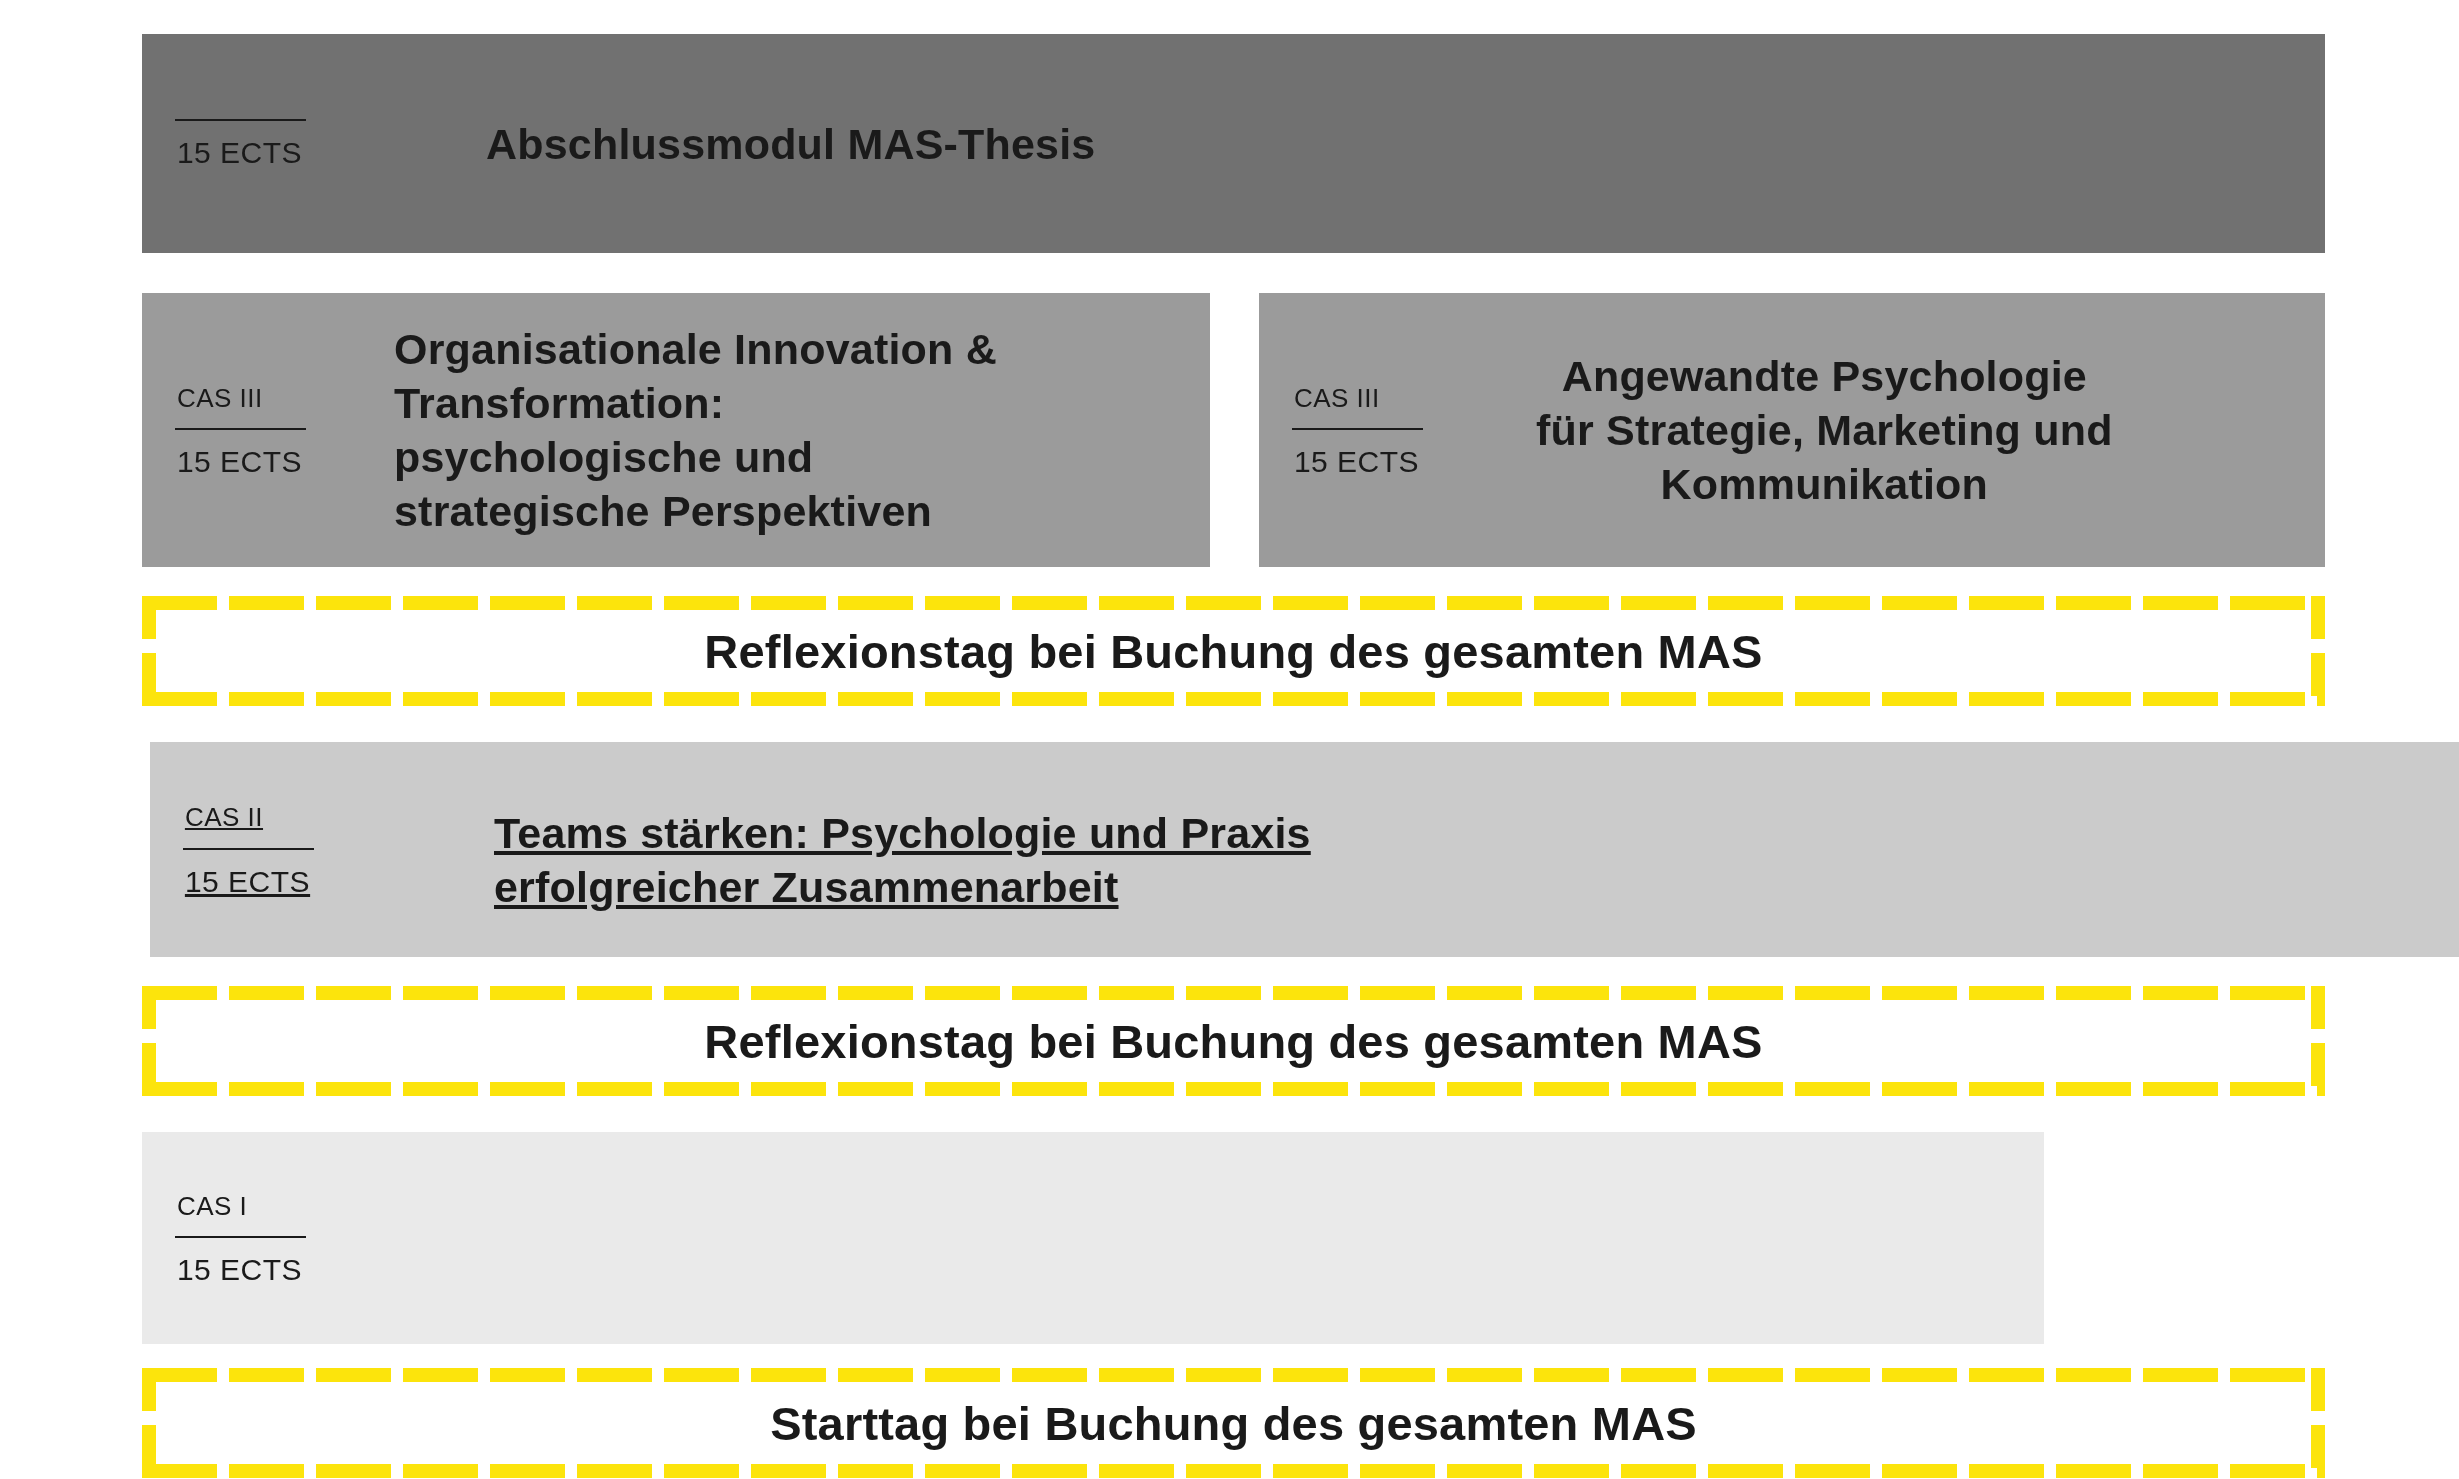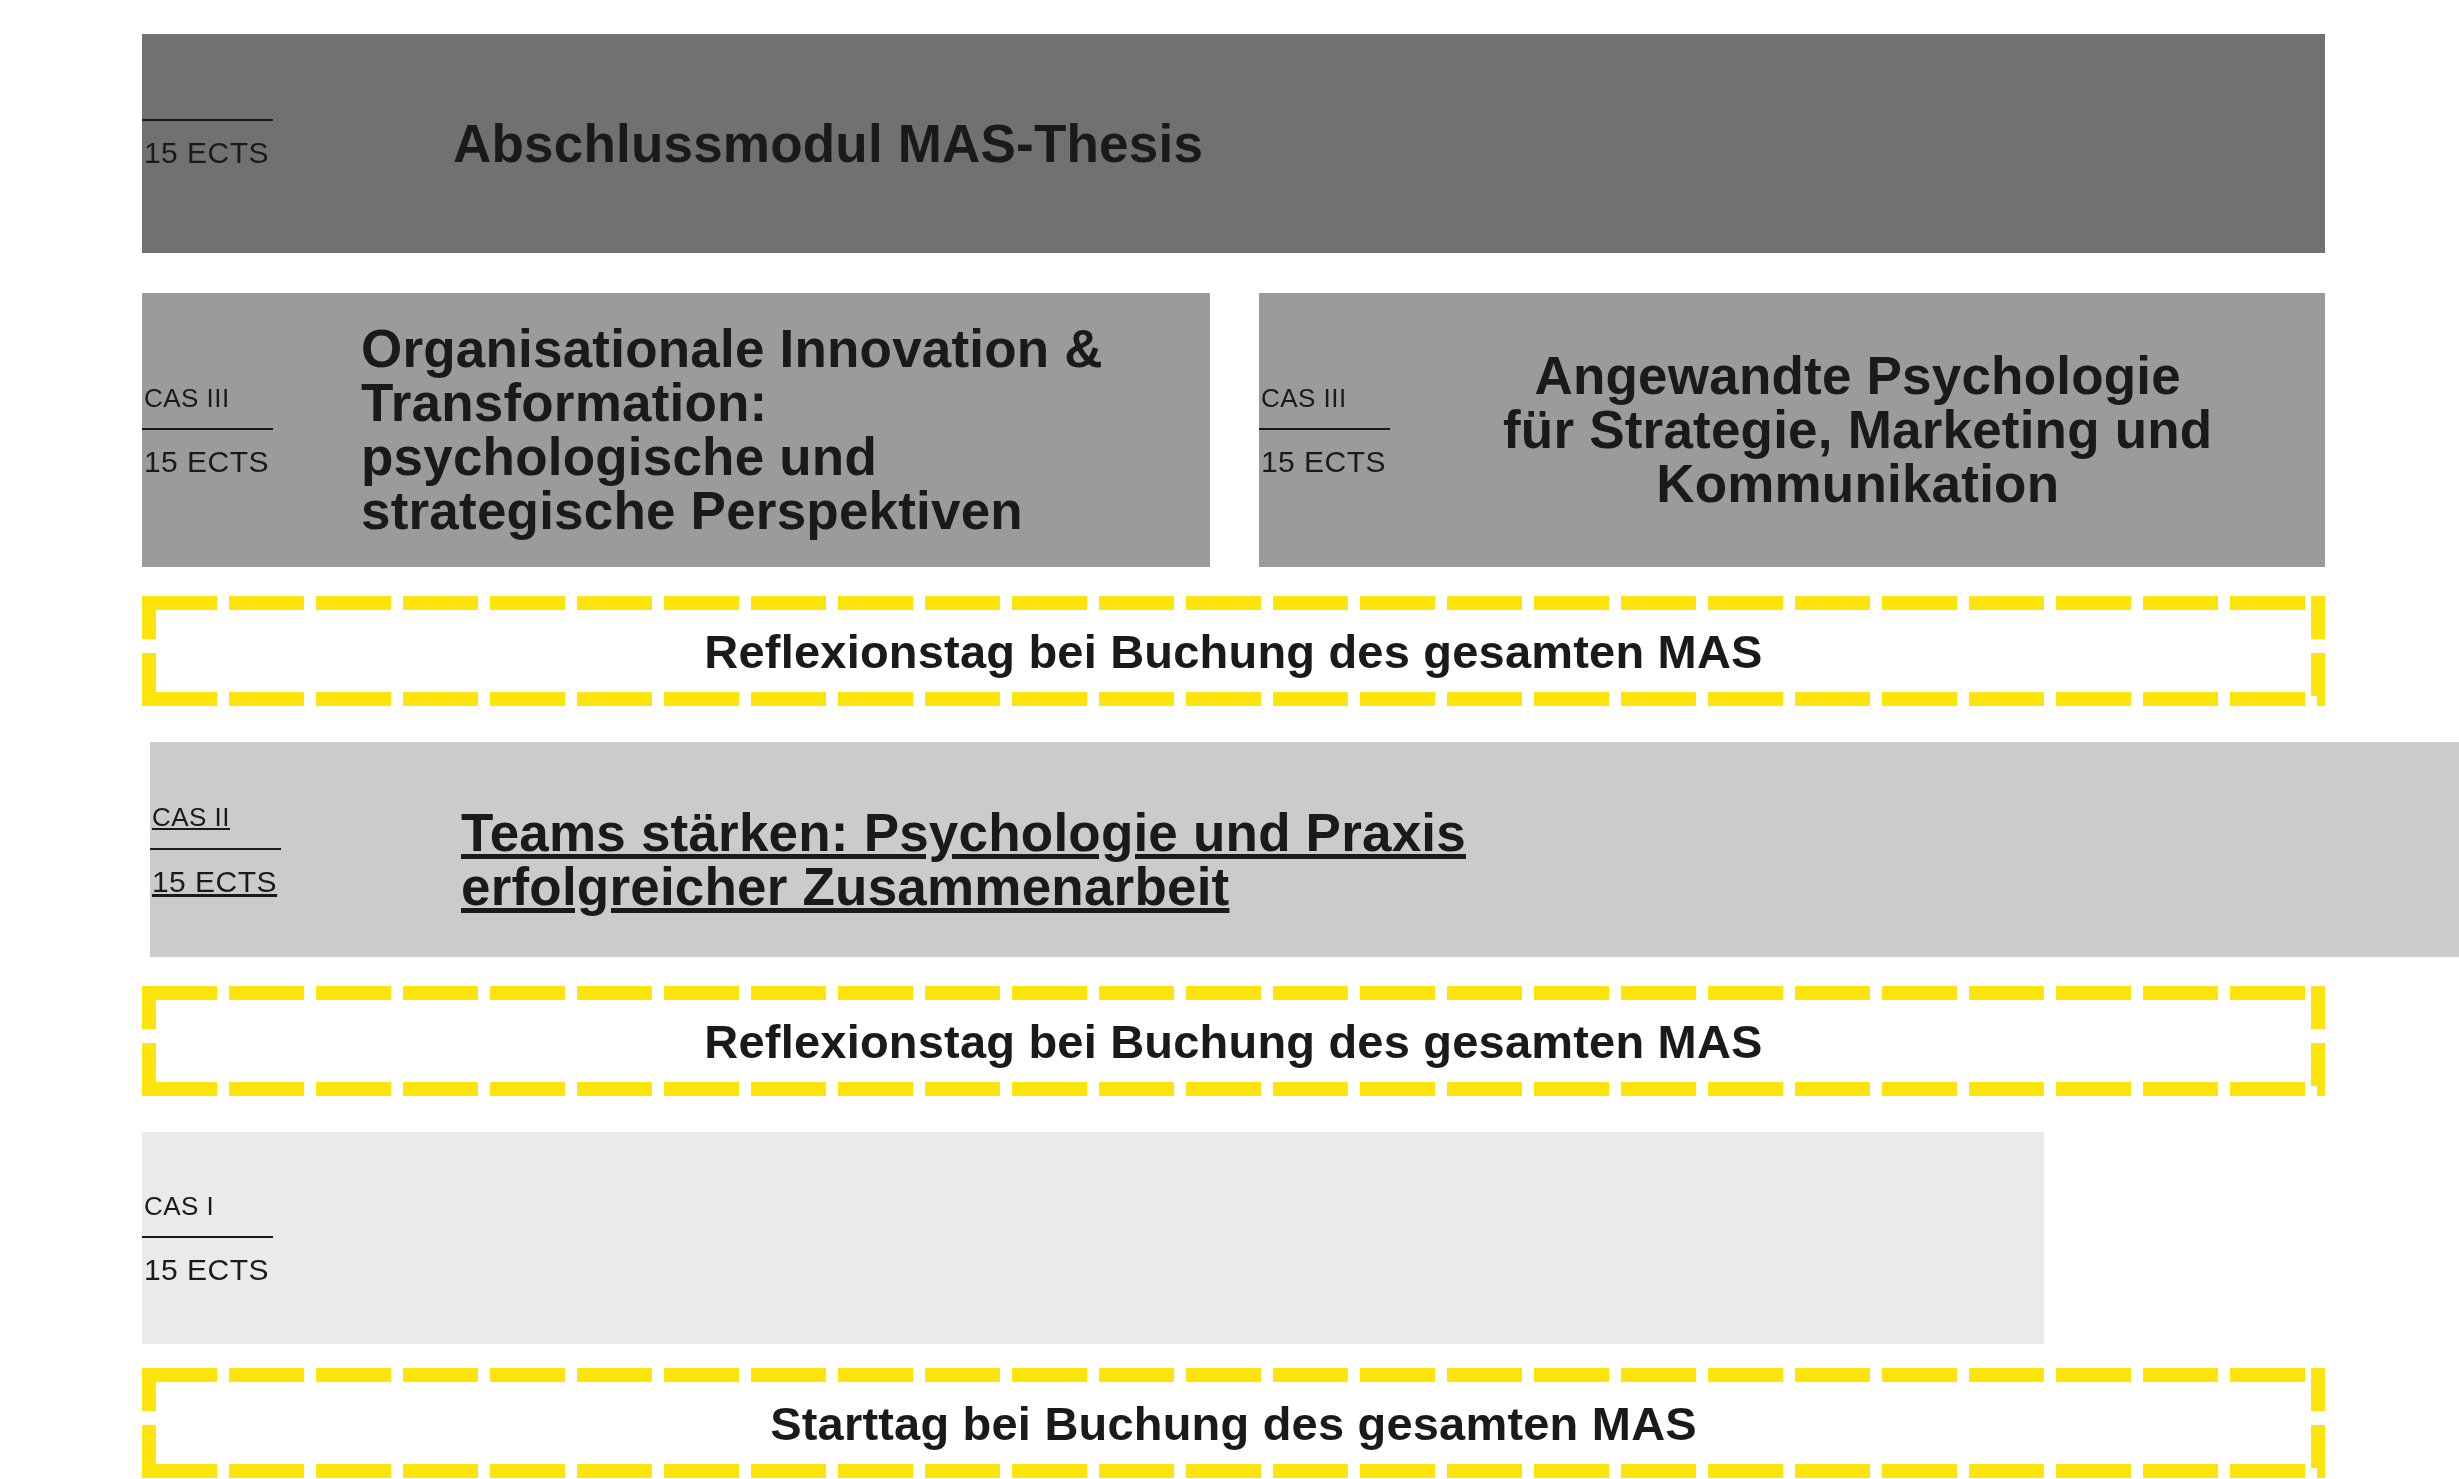--- a/index.html
+++ b/index.html
@@ -8,27 +8,27 @@
     height: 1479px;
     position: relative;
     background: #ffffff;
     overflow: hidden;
     font-family: "Liberation Sans", sans-serif;
     color: var(--text, #1a1a1a);
   }
 
   
   .module { position: absolute; display: flex; align-items: center; }
-  .ects-label { flex: 0 0 167px; }
+  .ects-label { flex: 0 0 167px; padding-left: 33px; }
   .cas-name { font-size: 26px; line-height: 31px; margin: 0 0 14.4px 1.9px; letter-spacing: 0.5px; }
   .rule { width: 131px; height: 0; border-top: 2.9px solid #1a1a1a; }
   .ects { font-size: 30px; line-height: 31px; margin: 16.3px 0 0 1.9px; letter-spacing: 0.5px; }
   .box-title {
     margin: 0;
-    font-size: 53px;
+    font-size: 43px;
     line-height: 54px;
     font-weight: 700;
     white-space: pre-line;
     letter-spacing: 0.2px;
   }
 
   .thesis     { left: 142px;  top: 34px;   width: 2183px; height: 219px; background: var(--thesis-bg, #717171); }
   .cas3-left  { left: 142px;  top: 293px;  width: 1068px; height: 274px; background: var(--cas3-bg, #9b9b9b); }
   .cas3-right { left: 1259px; top: 293px;  width: 1066px; height: 274px; background: var(--cas3-bg, #9b9b9b); }
   .cas2       { left: 150px;  top: 742px;  width: 2389px; height: 215px; background: var(--cas2-bg, #cbcbcb); text-decoration: underline; }

